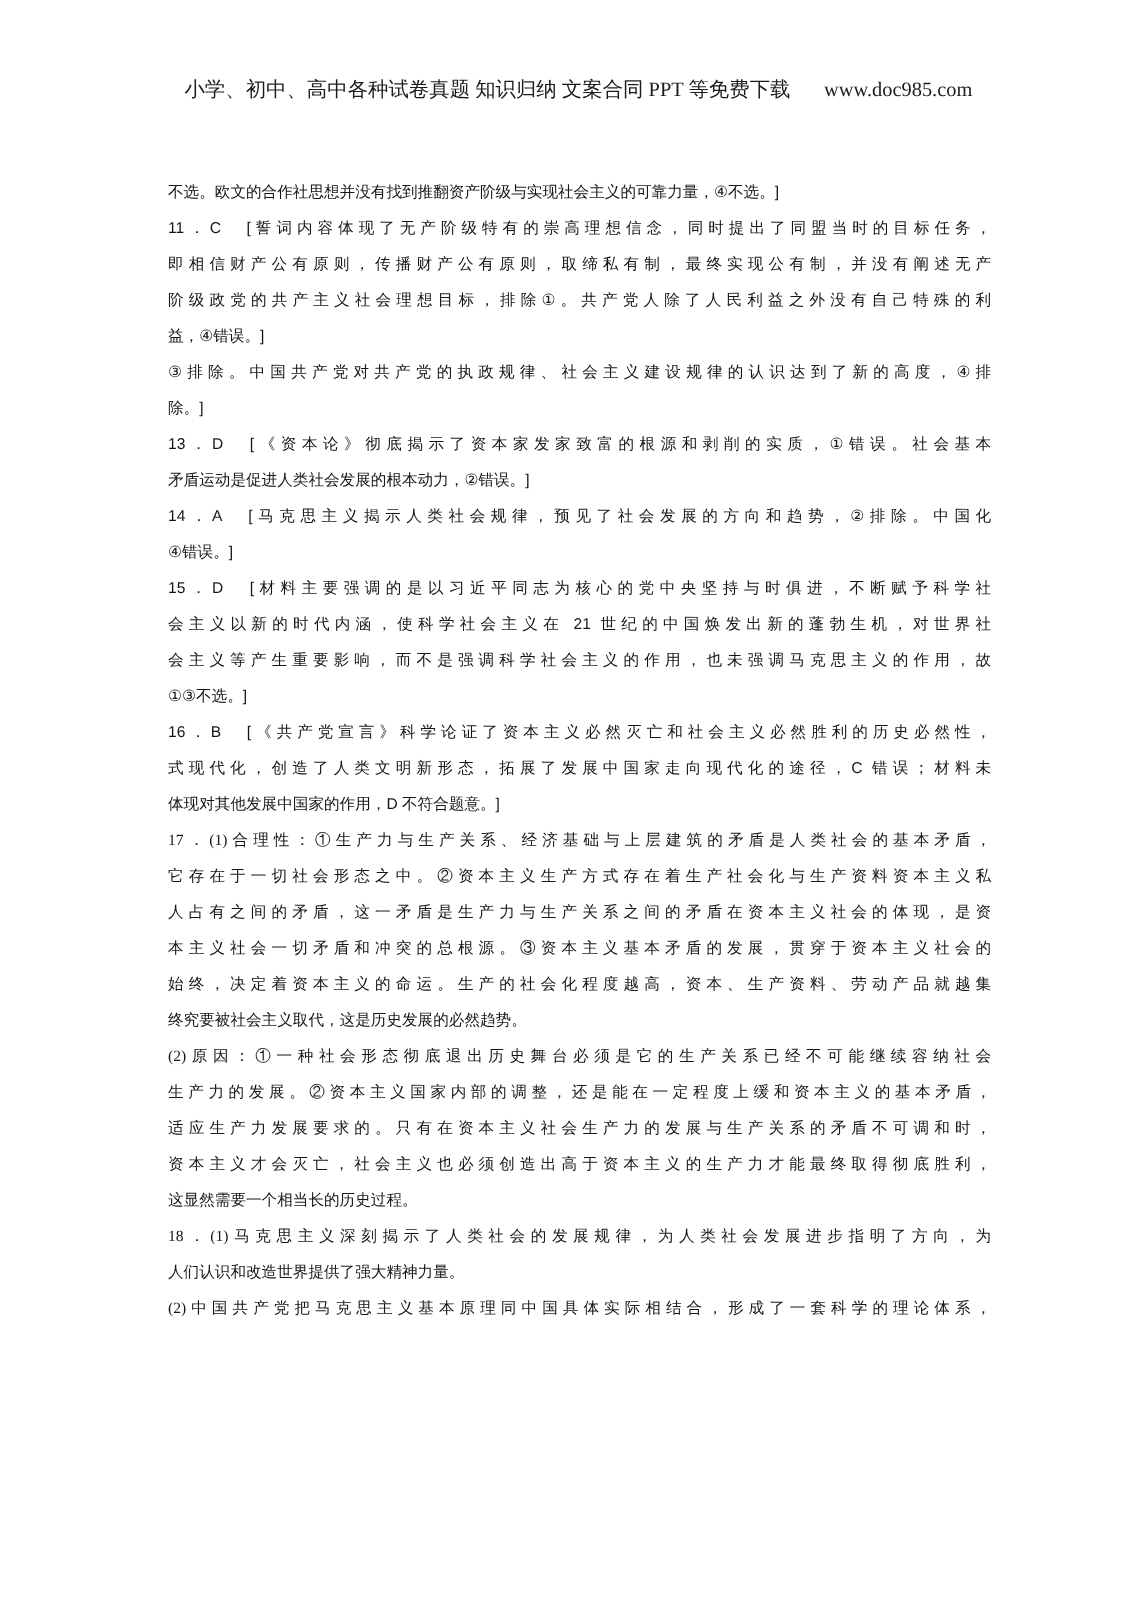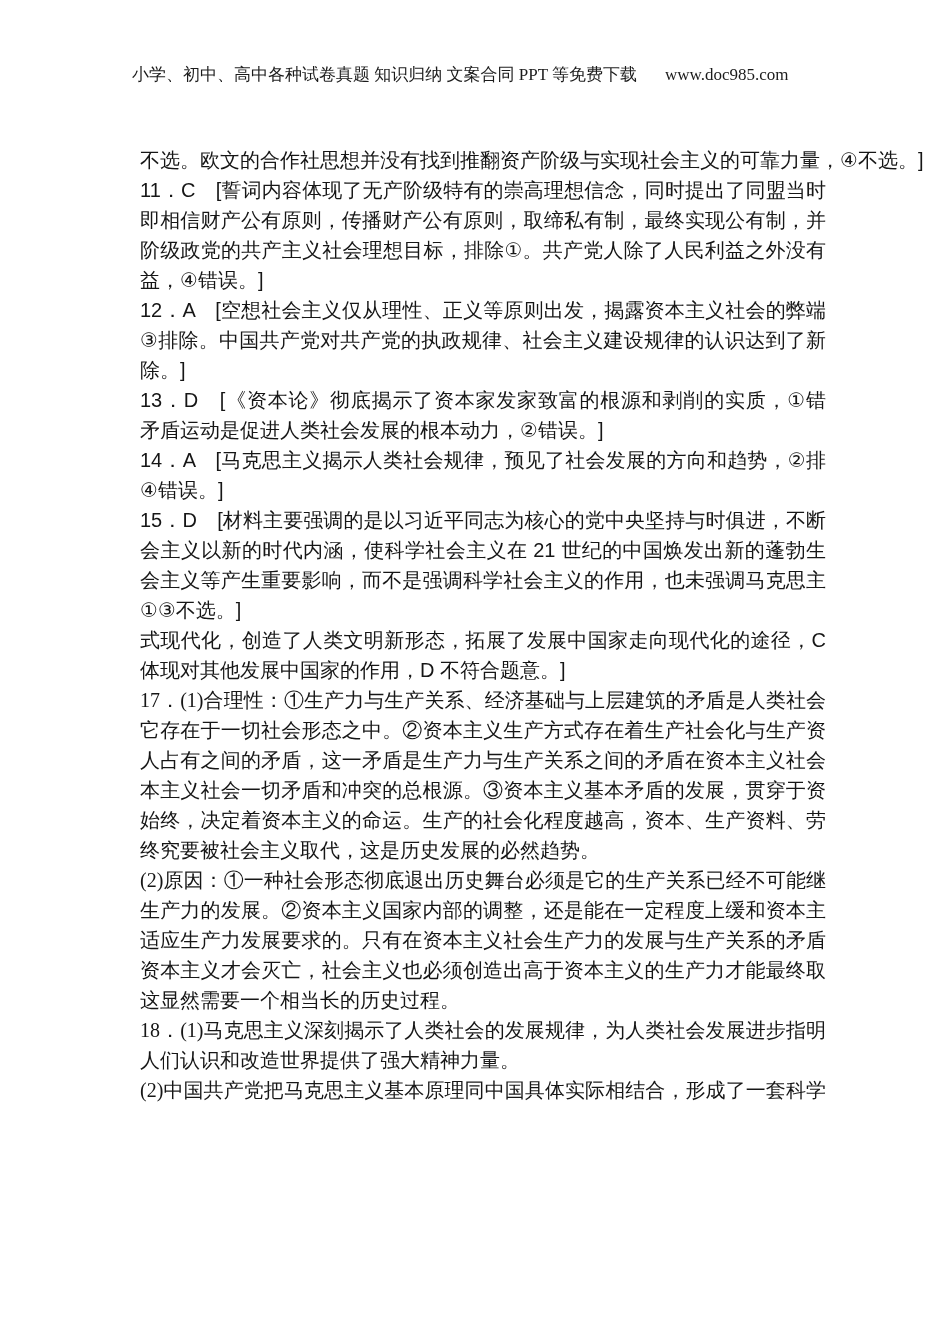--- a/index.html
+++ b/index.html
@@ -19,38 +19,38 @@
     position: absolute;
     inset: 0;
   }
   .header {
     position: absolute;
     top: 62px;
     left: 132px;
     width: 700px;
     height: 26px;
     line-height: 26px;
-    text-align: left;
+    text-align: center;
     font-size: 17px;
     white-space: nowrap;
     color: #1b1b1b;
   }
   .header .site {
     margin-left: 28px;
   }
   .doc {
     position: absolute;
     top: 145px;
     left: 140px;
     width: 686px;
   }
   .line {
     height: 30px;
     line-height: 30px;
-    font-size: 20px;
+    font-size: 13px;
     white-space: nowrap;
     overflow: visible;
     color: #161616;
   }
   .line.hei {
     font-family: "Liberation Sans", "DejaVu Sans", sans-serif;
   }
   .line.song {
     font-family: Liberation Serif, serif;
   }
@@ -68,31 +68,31 @@
 <div class="page">
   <div class="header">
     <span>小学、初中、高中各种试卷真题 知识归纳 文案合同 PPT 等免费下载</span><span class="site">www.doc985.com</span>
   </div>
   <div class="doc" id="doc">
       <div class="line hei">不选。欧文的合作社思想并没有找到推翻资产阶级与实现社会主义的可靠力量，④不选。]</div>
       <div class="line hei fill">11．C　[誓词内容体现了无产阶级特有的崇高理想信念，同时提出了同盟当时的目标任务，</div>
       <div class="line hei fill">即相信财产公有原则，传播财产公有原则，取缔私有制，最终实现公有制，并没有阐述无产</div>
       <div class="line hei fill">阶级政党的共产主义社会理想目标，排除①。共产党人除了人民利益之外没有自己特殊的利</div>
       <div class="line hei">益，④错误。]</div>
-      <div class="line hei fill">12．A　[空想社会主义仅从理性、正义等原则出发，揭露资本主义社会的弊端和阶级对立，</div>
       <div class="line hei fill">③排除。中国共产党对共产党的执政规律、社会主义建设规律的认识达到了新的高度，④排</div>
       <div class="line hei">除。]</div>
       <div class="line hei fill">13．D　[《资本论》彻底揭示了资本家发家致富的根源和剥削的实质，①错误。社会基本</div>
       <div class="line hei">矛盾运动是促进人类社会发展的根本动力，②错误。]</div>
       <div class="line hei fill">14．A　[马克思主义揭示人类社会规律，预见了社会发展的方向和趋势，②排除。中国化</div>
       <div class="line hei">④错误。]</div>
       <div class="line hei fill">15．D　[材料主要强调的是以习近平同志为核心的党中央坚持与时俱进，不断赋予科学社</div>
       <div class="line hei fill">会主义以新的时代内涵，使科学社会主义在 21 世纪的中国焕发出新的蓬勃生机，对世界社</div>
       <div class="line hei fill">会主义等产生重要影响，而不是强调科学社会主义的作用，也未强调马克思主义的作用，故</div>
       <div class="line hei">①③不选。]</div>
+      <div class="line hei fill">16．B　[《共产党宣言》科学论证了资本主义必然灭亡和社会主义必然胜利的历史必然性，</div>
       <div class="line hei fill">式现代化，创造了人类文明新形态，拓展了发展中国家走向现代化的途径，C 错误；材料未</div>
       <div class="line hei">体现对其他发展中国家的作用，D 不符合题意。]</div>
       <div class="line song fill">17．(1)合理性：①生产力与生产关系、经济基础与上层建筑的矛盾是人类社会的基本矛盾，</div>
       <div class="line song fill">它存在于一切社会形态之中。②资本主义生产方式存在着生产社会化与生产资料资本主义私</div>
       <div class="line song fill">人占有之间的矛盾，这一矛盾是生产力与生产关系之间的矛盾在资本主义社会的体现，是资</div>
       <div class="line song fill">本主义社会一切矛盾和冲突的总根源。③资本主义基本矛盾的发展，贯穿于资本主义社会的</div>
       <div class="line song fill">始终，决定着资本主义的命运。生产的社会化程度越高，资本、生产资料、劳动产品就越集</div>
       <div class="line song">终究要被社会主义取代，这是历史发展的必然趋势。</div>
       <div class="line song fill">(2)原因：①一种社会形态彻底退出历史舞台必须是它的生产关系已经不可能继续容纳社会</div>
       <div class="line song fill">生产力的发展。②资本主义国家内部的调整，还是能在一定程度上缓和资本主义的基本矛盾，</div>

